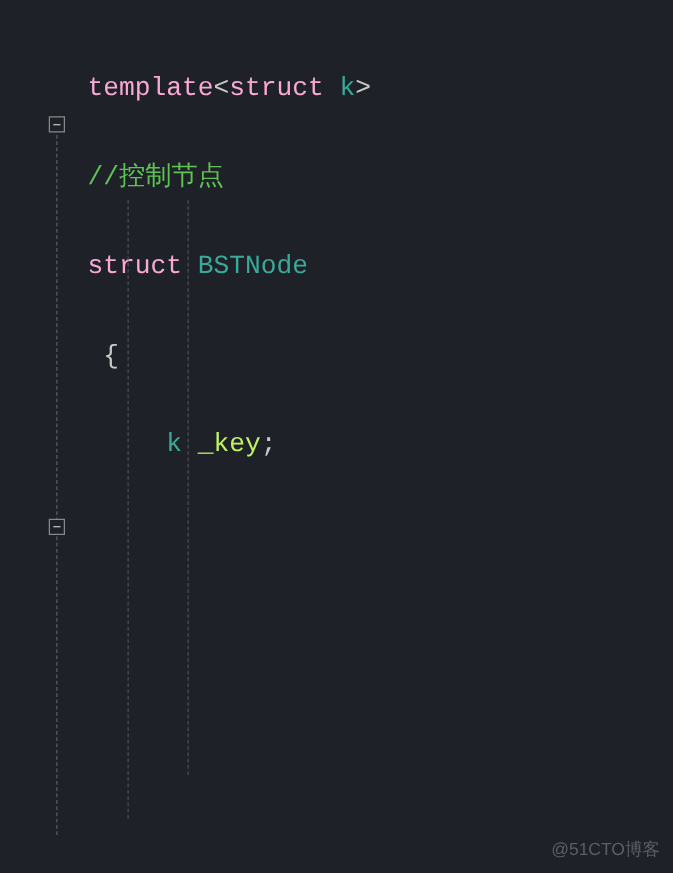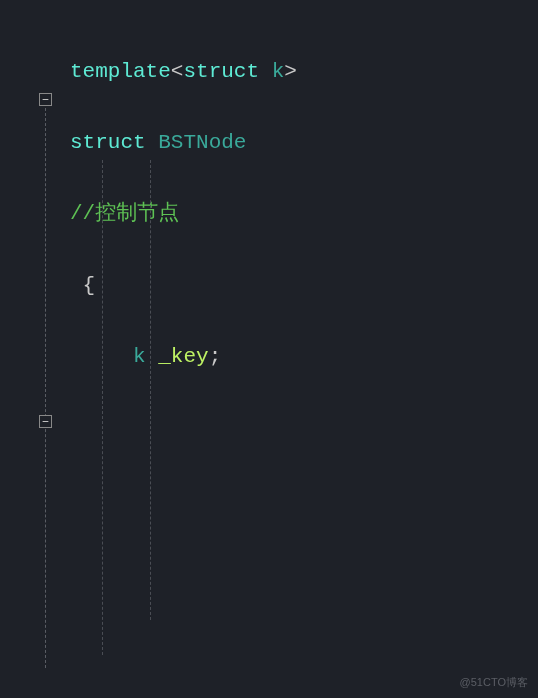--- a/index.html
+++ b/index.html
@@ -53,52 +53,52 @@
       white-space: pre;
     }
     .line {
       height: 35.7px;
       display: block;
     }
     .indent-guide {
       position: absolute;
       border-left: 1px dashed #4a4d54;
     }
-    .kw-blue { color: #5eead4; }
+    .kw-blue { color: #f9a8d4; }
     .kw-cyan { color: #3aa99a; }
     .comment { color: #5ec254; }
     .ident { color: #bef264; }
     .punct { color: #c8c8c8; }
     .angle { color: #c8c8c8; }
     .watermark {
       position: absolute;
       bottom: 6px;
       right: 10px;
       color: #5b5e65;
-      font-size: 11px;
+      font-size: 14px;
       font-family: -apple-system, BlinkMacSystemFont, "Segoe UI", sans-serif;
     }
   </style>
 </head>
 <body>
 
 <div class="editor">
   <div class="gutter">
     <div class="fold-box" style="top:75px;">−</div>
     <div class="guide-line" style="top:90px; height:560px;"></div>
     <div class="fold-box" style="top:397px;">−</div>
   </div>
 
   <div class="indent-guide" style="left:102px; top:160px; height:495px;"></div>
   <div class="indent-guide" style="left:150px; top:160px; height:460px;"></div>
 
   <div class="code">
 <span class="line"><span class="kw-blue">template</span><span class="angle">&lt;</span><span class="kw-blue">struct</span><span class="punct"> </span><span class="kw-cyan">k</span><span class="angle">&gt;</span></span>
+<span class="line"><span class="comment">//控制节点</span></span>
 <span class="line"><span class="kw-blue">struct</span><span class="punct"> </span><span class="kw-cyan">BSTNode</span></span>
-<span class="line"><span class="comment">//控制节点</span></span>
 <span class="line"> <span class="punct">{</span></span>
 <span class="line">     <span class="kw-cyan">k</span><span class="punct"> </span><span class="ident">_key</span><span class="punct">;</span></span>
 <span class="line"></span>
 <span class="line">     </span>
 
 
 
 
 
   </div>

